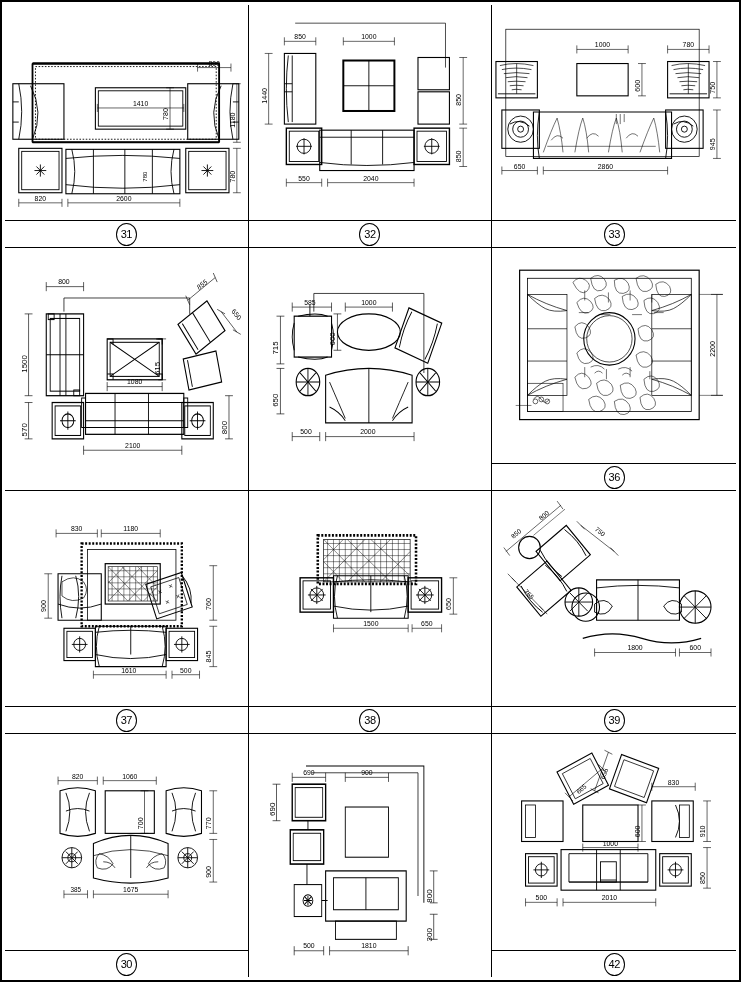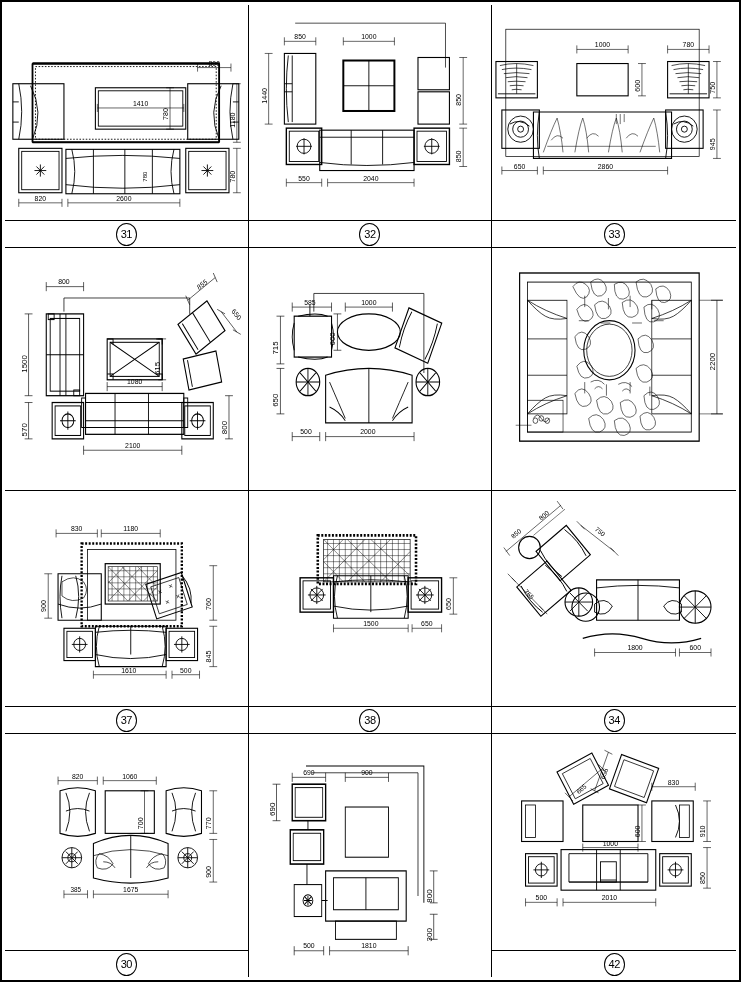--- a/index.html
+++ b/index.html
@@ -514,20 +514,23 @@
               <path d="M210 46 H234" stroke-width="0.5"></path>
                 <path d="M210 146 H234" stroke-width="0.5"></path>
               <path d="M24 156 H40" stroke-width="0.5"></path>
             </g>
           </g>
           <g font-size="7" text-anchor="middle">
             <text x="0" y="0" transform="translate(226,100) rotate(-90)">2200</text>
           </g>
         </svg>
       </div>
+      <div class="tagbar">
+        <span class="bub">36</span>
+      </div>
     </div>
 
     <div class="cellwrap">
       <div class="draw">
         <svg viewBox="0 0 247 213" preserveAspectRatio="none">
           <g fill="none" stroke="#000" stroke-width="0.9">
 
             <rect x="78" y="52" width="102" height="82" stroke-width="2.4" stroke-dasharray="2 1.6"></rect>
             <rect x="84" y="58" width="90" height="70" stroke-width="0.8"></rect>
 
@@ -728,21 +731,21 @@
             <text x="0" y="0" transform="translate(26,44) rotate(-40)" font-size="6.5">850</text>
             <text x="0" y="0" transform="translate(54,26) rotate(-40)" font-size="6.5">800</text>
             <text x="0" y="0" transform="translate(108,42) rotate(40)" font-size="6.5">750</text>
             <text x="0" y="0" transform="translate(36,104) rotate(45)" font-size="6.5">755</text>
             <text x="145" y="158">1800</text>
             <text x="206" y="158">600</text>
           </g>
         </svg>
       </div>
       <div class="tagbar">
-        <span class="bub">34</span>
+        <span class="bub">39</span>
       </div>
     </div>
 
     <div class="cellwrap">
       <div class="draw">
         <svg viewBox="0 0 247 213" preserveAspectRatio="none">
           <g fill="none" stroke="#000" stroke-width="0.9">
 
             <path d="M56 56 q18 -6 36 0 v42 q-18 6 -36 0z" stroke-width="1.1"></path>
             <path d="M62 58 q8 18 0 38"></path>

